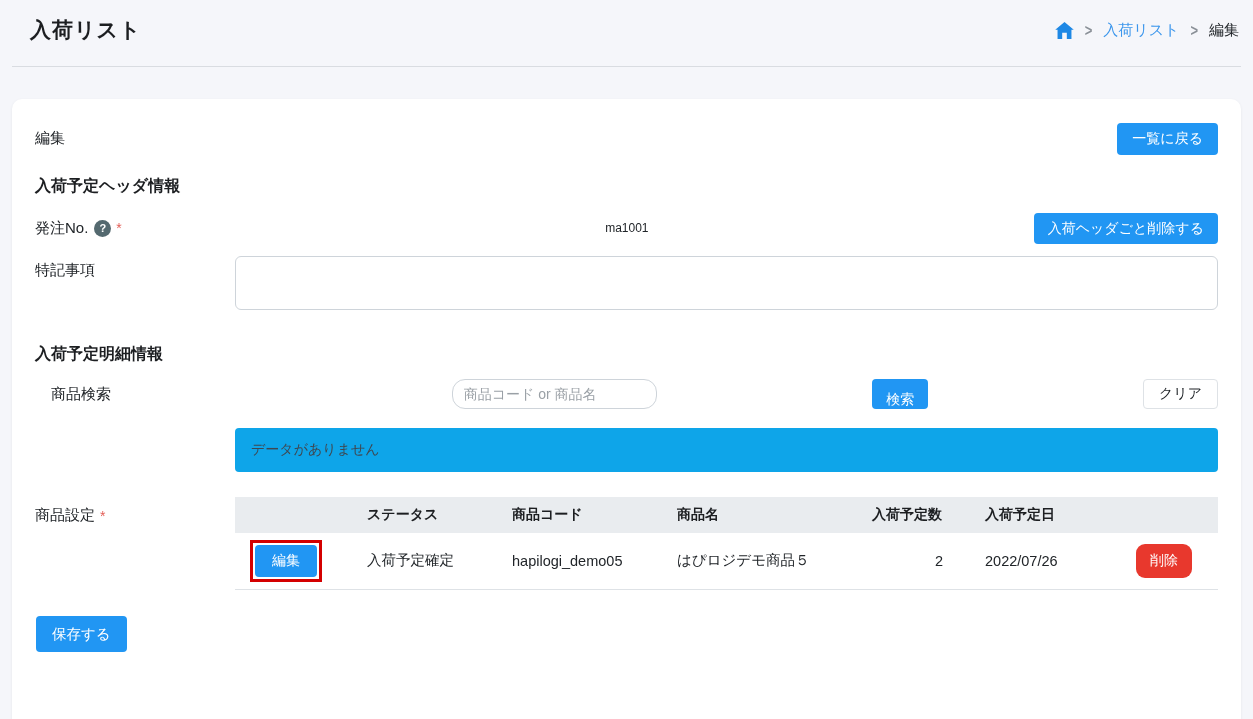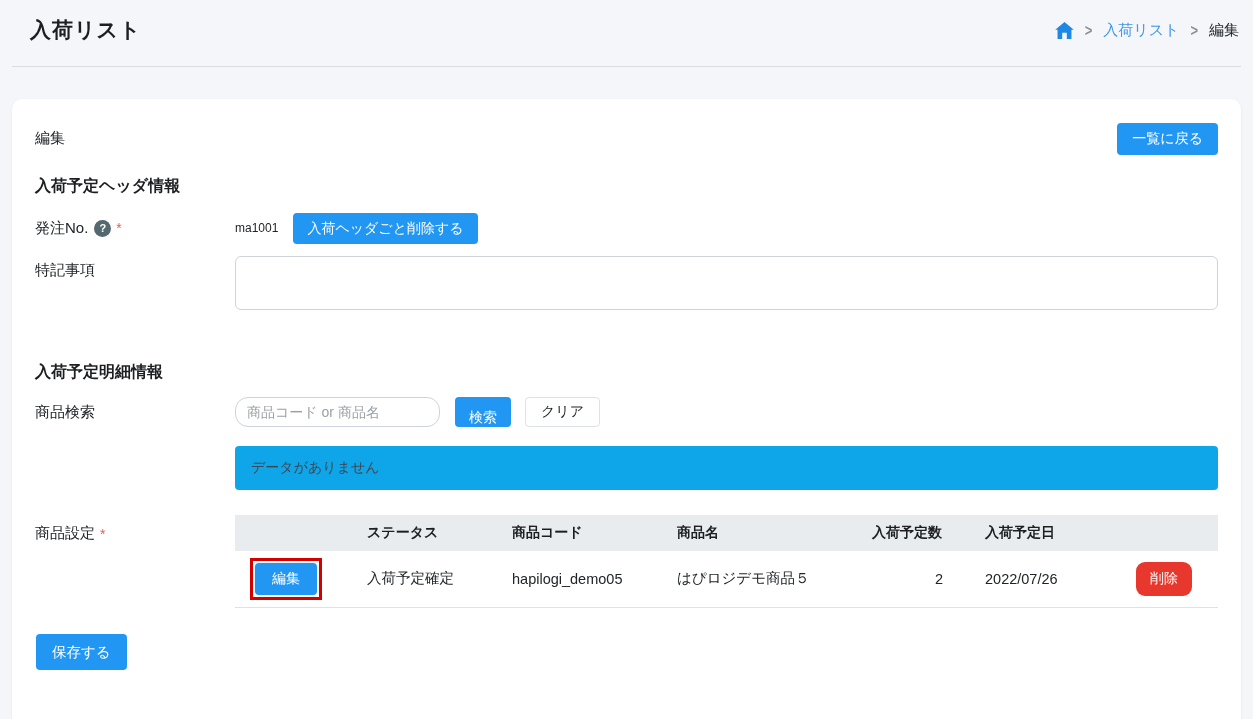--- a/index.html
+++ b/index.html
@@ -27,22 +27,22 @@
   }
   .card-head { display:flex; justify-content:space-between; align-items:flex-start; }
   .card-title { font-size:15px; padding-top:6px; }
   .btn { border:none; border-radius:4px; cursor:pointer; font-family:inherit; line-height:1.25; }
   .btn-blue { background:#2196f3; color:#fff; }
   .btn-red  { background:#e8382d; color:#fff; }
   .btn-outline { background:#fff; border:1px solid #dee2e6; color:#212529; }
   .back-btn { font-size:14px; padding:7px 15px; }
   .section-h { font-size:16px; font-weight:bold; color:#1c1e21; }
   .sec1 { margin-top:21px; }
-  .sec2 { margin-top:52px; }
-  .form-row { display:flex; align-items:center; margin-top:16px; }
+  .sec2 { margin-top:34px; }
+  .form-row { display:flex; align-items:center; margin-top:16px;justify-content:space-between; }
   .form-row.top { align-items:flex-start; }
   .form-label { flex:0 0 200px; width:200px; font-size:15px; display:flex; align-items:center; }
   .req { color:#e35d56; margin-left:5px; font-size:14px; }
   .help-icon {
     width:17px; height:17px; border-radius:50%; background:#54696f; color:#fff;
     display:inline-flex; align-items:center; justify-content:center;
     font-size:11px; font-weight:bold; margin-left:6px; cursor:pointer;
   }
   .order-value { font-size:12px; margin-right:15px; align-self:center; }
   .del-header-btn { font-size:14px; padding:7px 14px; }
@@ -121,21 +121,21 @@
   </div>
 
   <div class="form-row top" style="margin-top:12px;">
     <div class="form-label" style="padding-top:5px;">特記事項</div>
     <textarea class="notes-textarea" style=""></textarea>
   </div>
 
   
   <div class="section-h sec2">入荷予定明細情報</div>
 
-  <div class="form-row" style="margin-top:14px;">
+  <div class="form-row" style="margin-top:14px;margin-left:16px;">
     <div class="form-label">商品検索</div>
     <input type="text" class="search-input" placeholder="商品コード or 商品名" style="">
     <button class="btn btn-blue search-btn">検索</button>
     <button class="btn btn-outline clear-btn">クリア</button>
   </div>
 
   <div class="no-data-box">データがありません</div>
 
   <div class="form-row top config-row">
     <div class="form-label">

